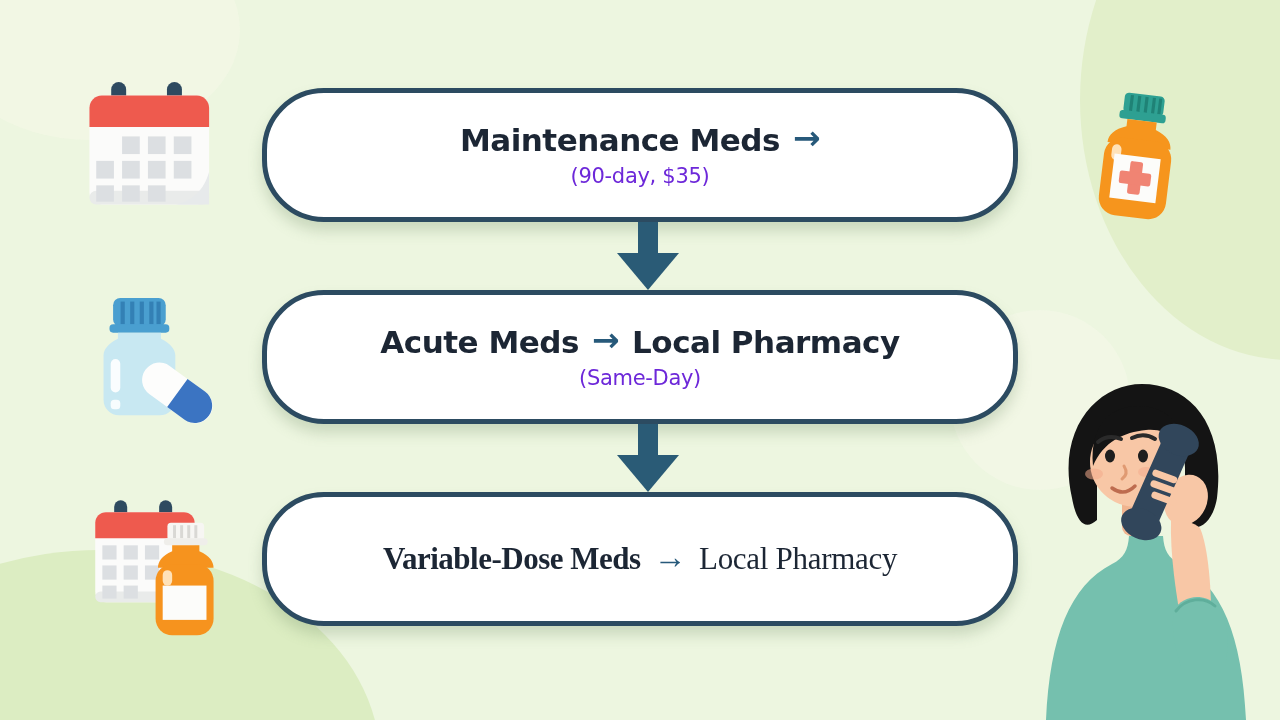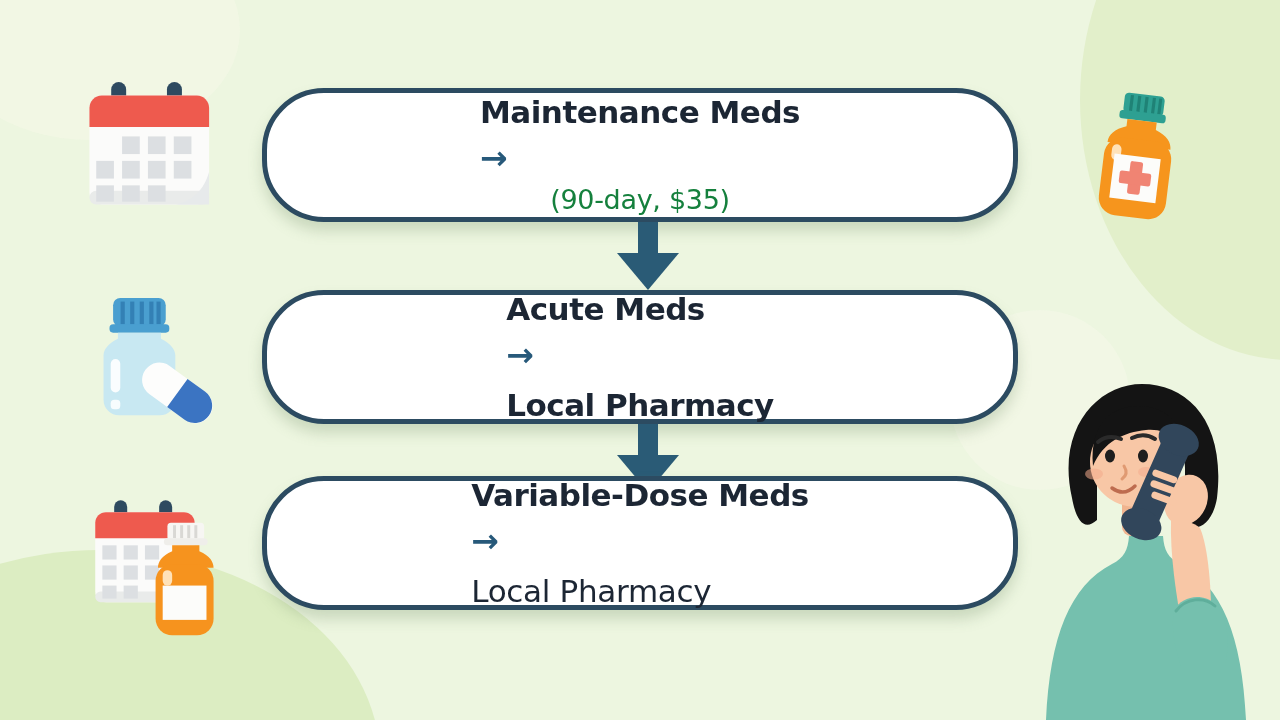--- a/index.html
+++ b/index.html
@@ -11,26 +11,26 @@
   .blob.tr{left:1080px;top:-160px;width:420px;height:520px;background:#E2EFCA;}
   .blob.bl{left:-180px;top:550px;width:560px;height:420px;background:#DCEDC2;}
   .blob.ml{left:950px;top:310px;width:180px;height:180px;background:#F2F8E6;opacity:.8;}
   .blob.tl{left:-60px;top:-80px;width:300px;height:220px;background:#F3F8E6;opacity:.7;}
 
   
   .fbox{position:absolute;left:262px;width:756px;height:134px;background:#FFFFFF;
         border:5px solid #2C4B61;border-radius:62px;box-sizing:border-box;
         display:flex;flex-direction:column;align-items:center;justify-content:center;
         box-shadow:0 9px 14px rgba(110,140,100,.28);}
-  .fbox.b1{top:88px;} .fbox.b2{top:290px;} .fbox.b3{top:476px;}
-  .hline{display:flex;align-items:flex-start;gap:13px;font-size:31px;font-weight:700;
-         color:#1C2634;letter-spacing:-0.5px;line-height:1.1;flex-direction:column;}
+  .fbox.b1{top:88px;} .fbox.b2{top:290px;} .fbox.b3{top:492px;font-family:Liberation Serif, serif;}
+  .hline{display:flex;align-items:center;gap:13px;font-size:31px;font-weight:700;
+         color:#1C2634;letter-spacing:-0.5px;line-height:1.1;}
   .hline .aglyph{color:#27597A;font-size:33px;font-weight:700;transform:translateY(-2px);}
   .hline .light{font-weight:400;letter-spacing:-0.3px;}
-  .sline{font-size:27px;font-weight:400;color:#15803d;margin-top:6px;letter-spacing:-0.3px;}
+  .sline{font-size:21px;font-weight:400;color:#6d28d9;margin-top:6px;letter-spacing:-0.3px;}
 
   
   .darrow{position:absolute;left:616px;width:64px;}
   .darrow.a1{top:222px;} .darrow.a2{top:424px;}
   .darrow .stem{width:20px;height:31px;background:#2A5B76;margin:0 auto;}
   .darrow .head{width:0;height:0;border-left:31px solid transparent;
                 border-right:31px solid transparent;border-top:37px solid #2A5B76;margin:0 auto;}
 
   .icon{position:absolute;}
   .icon.cal1{left:84px;top:80px;}
@@ -61,20 +61,21 @@
     <div class="stem"></div>
       <div class="head"></div>
   </div>
 
   <div class="fbox b2">
     <div class="hline">
       <span>Acute Meds</span>
       <span class="aglyph">→</span>
       <span>Local Pharmacy</span>
     </div>
+    <div class="sline">(Same-Day)</div>
   </div>
 
   <div class="darrow a2">
     <div class="stem"></div>
       <div class="head"></div>
   </div>
 
   <div class="fbox b3">
     <div class="hline">
       <span>Variable-Dose Meds</span>

